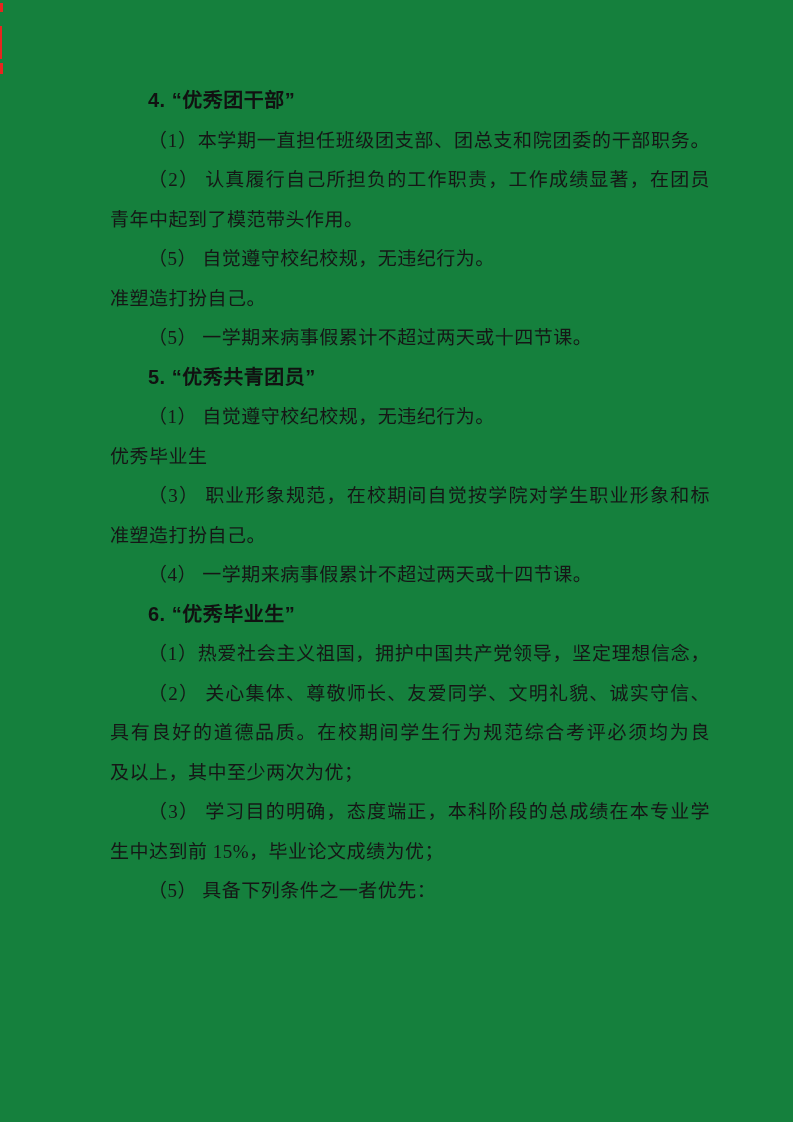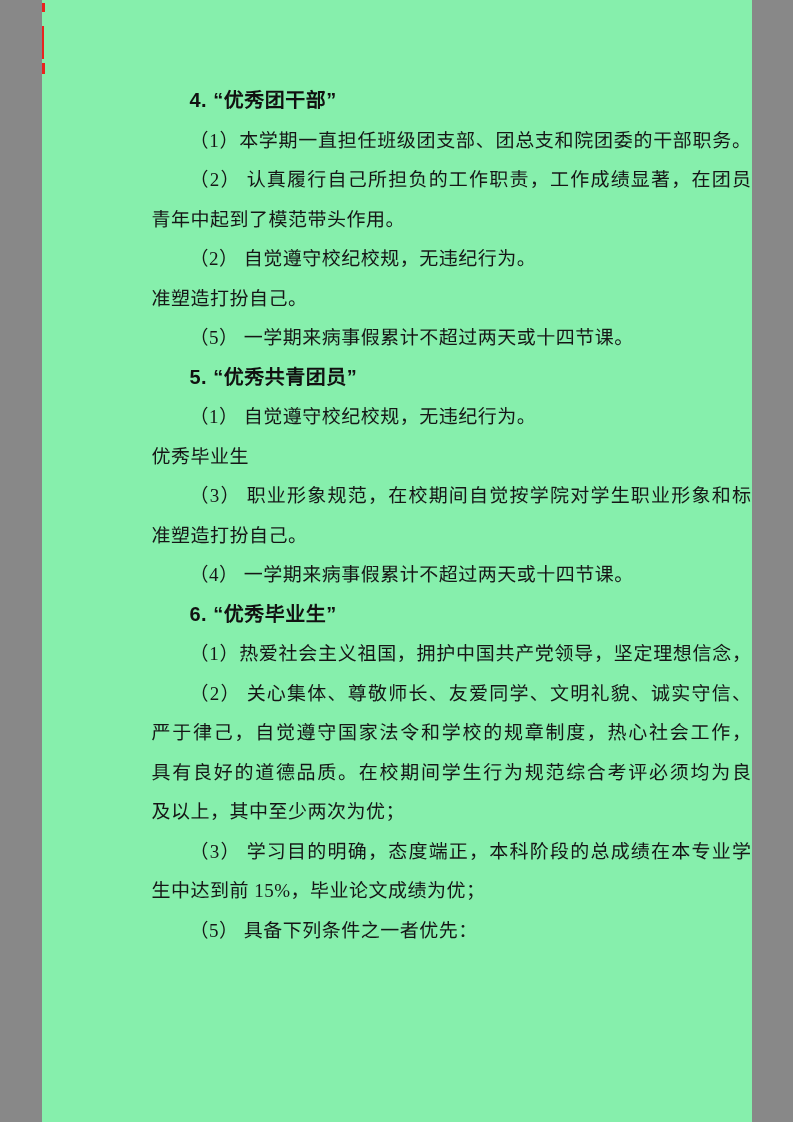--- a/index.html
+++ b/index.html
@@ -1,21 +1,21 @@
 <!DOCTYPE html>
 <html lang="zh-CN"><head>
 <meta charset="utf-8">
 <style>
   html, body { margin: 0; padding: 0; background: #888; }
   .page {
     position: relative;
-    width: 710px;
+    width: 793px;
     height: 1122px;
     margin: 0 auto;
-    background: #86efac;
+    background: #15803d;
     overflow: hidden;
     font-family: "Liberation Serif", serif;
   }
   .content {
     position: absolute;
     left: 110px;
     top: 81px;
     width: 600px;
   }
   .line {
@@ -54,32 +54,31 @@
 
 <div class="page">
   <span class="artifact a1" style="background: rgb(232, 37, 31);"></span>
   <span class="artifact a2" style="background: rgb(232, 37, 31);"></span>
   <span class="artifact a3" style="background: rgb(232, 37, 31);"></span>
   <div class="content" style="color: rgb(22, 22, 22);">
       <div class="line heading indent">4. “优秀团干部”</div>
       <div class="line indent fill">（1）本学期一直担任班级团支部、团总支和院团委的干部职务。</div>
       <div class="line indent fill">（2） 认真履行自己所担负的工作职责，工作成绩显著，在团员</div>
       <div class="line">青年中起到了模范带头作用。</div>
-      <div class="line indent">（2） 自觉遵守校纪校规，无违纪行为。</div>
+      <div class="line indent">（5） 自觉遵守校纪校规，无违纪行为。</div>
       <div class="line">准塑造打扮自己。</div>
       <div class="line indent">（5） 一学期来病事假累计不超过两天或十四节课。</div>
       <div class="line heading indent">5. “优秀共青团员”</div>
       <div class="line indent">（1） 自觉遵守校纪校规，无违纪行为。</div>
       <div class="line">优秀毕业生</div>
       <div class="line indent fill">（3） 职业形象规范，在校期间自觉按学院对学生职业形象和标</div>
       <div class="line">准塑造打扮自己。</div>
       <div class="line indent">（4） 一学期来病事假累计不超过两天或十四节课。</div>
       <div class="line heading indent">6. “优秀毕业生”</div>
       <div class="line indent fill">（1）热爱社会主义祖国，拥护中国共产党领导，坚定理想信念，</div>
       <div class="line indent fill">（2） 关心集体、尊敬师长、友爱同学、文明礼貌、诚实守信、</div>
-      <div class="line fill">严于律己，自觉遵守国家法令和学校的规章制度，热心社会工作，</div>
       <div class="line fill">具有良好的道德品质。在校期间学生行为规范综合考评必须均为良</div>
       <div class="line">及以上，其中至少两次为优；</div>
       <div class="line indent fill">（3） 学习目的明确，态度端正，本科阶段的总成绩在本专业学</div>
       <div class="line">生中达到前 15%，毕业论文成绩为优；</div>
       <div class="line indent">（5） 具备下列条件之一者优先：</div>
     </div>
 </div>
 
 </body></html>

